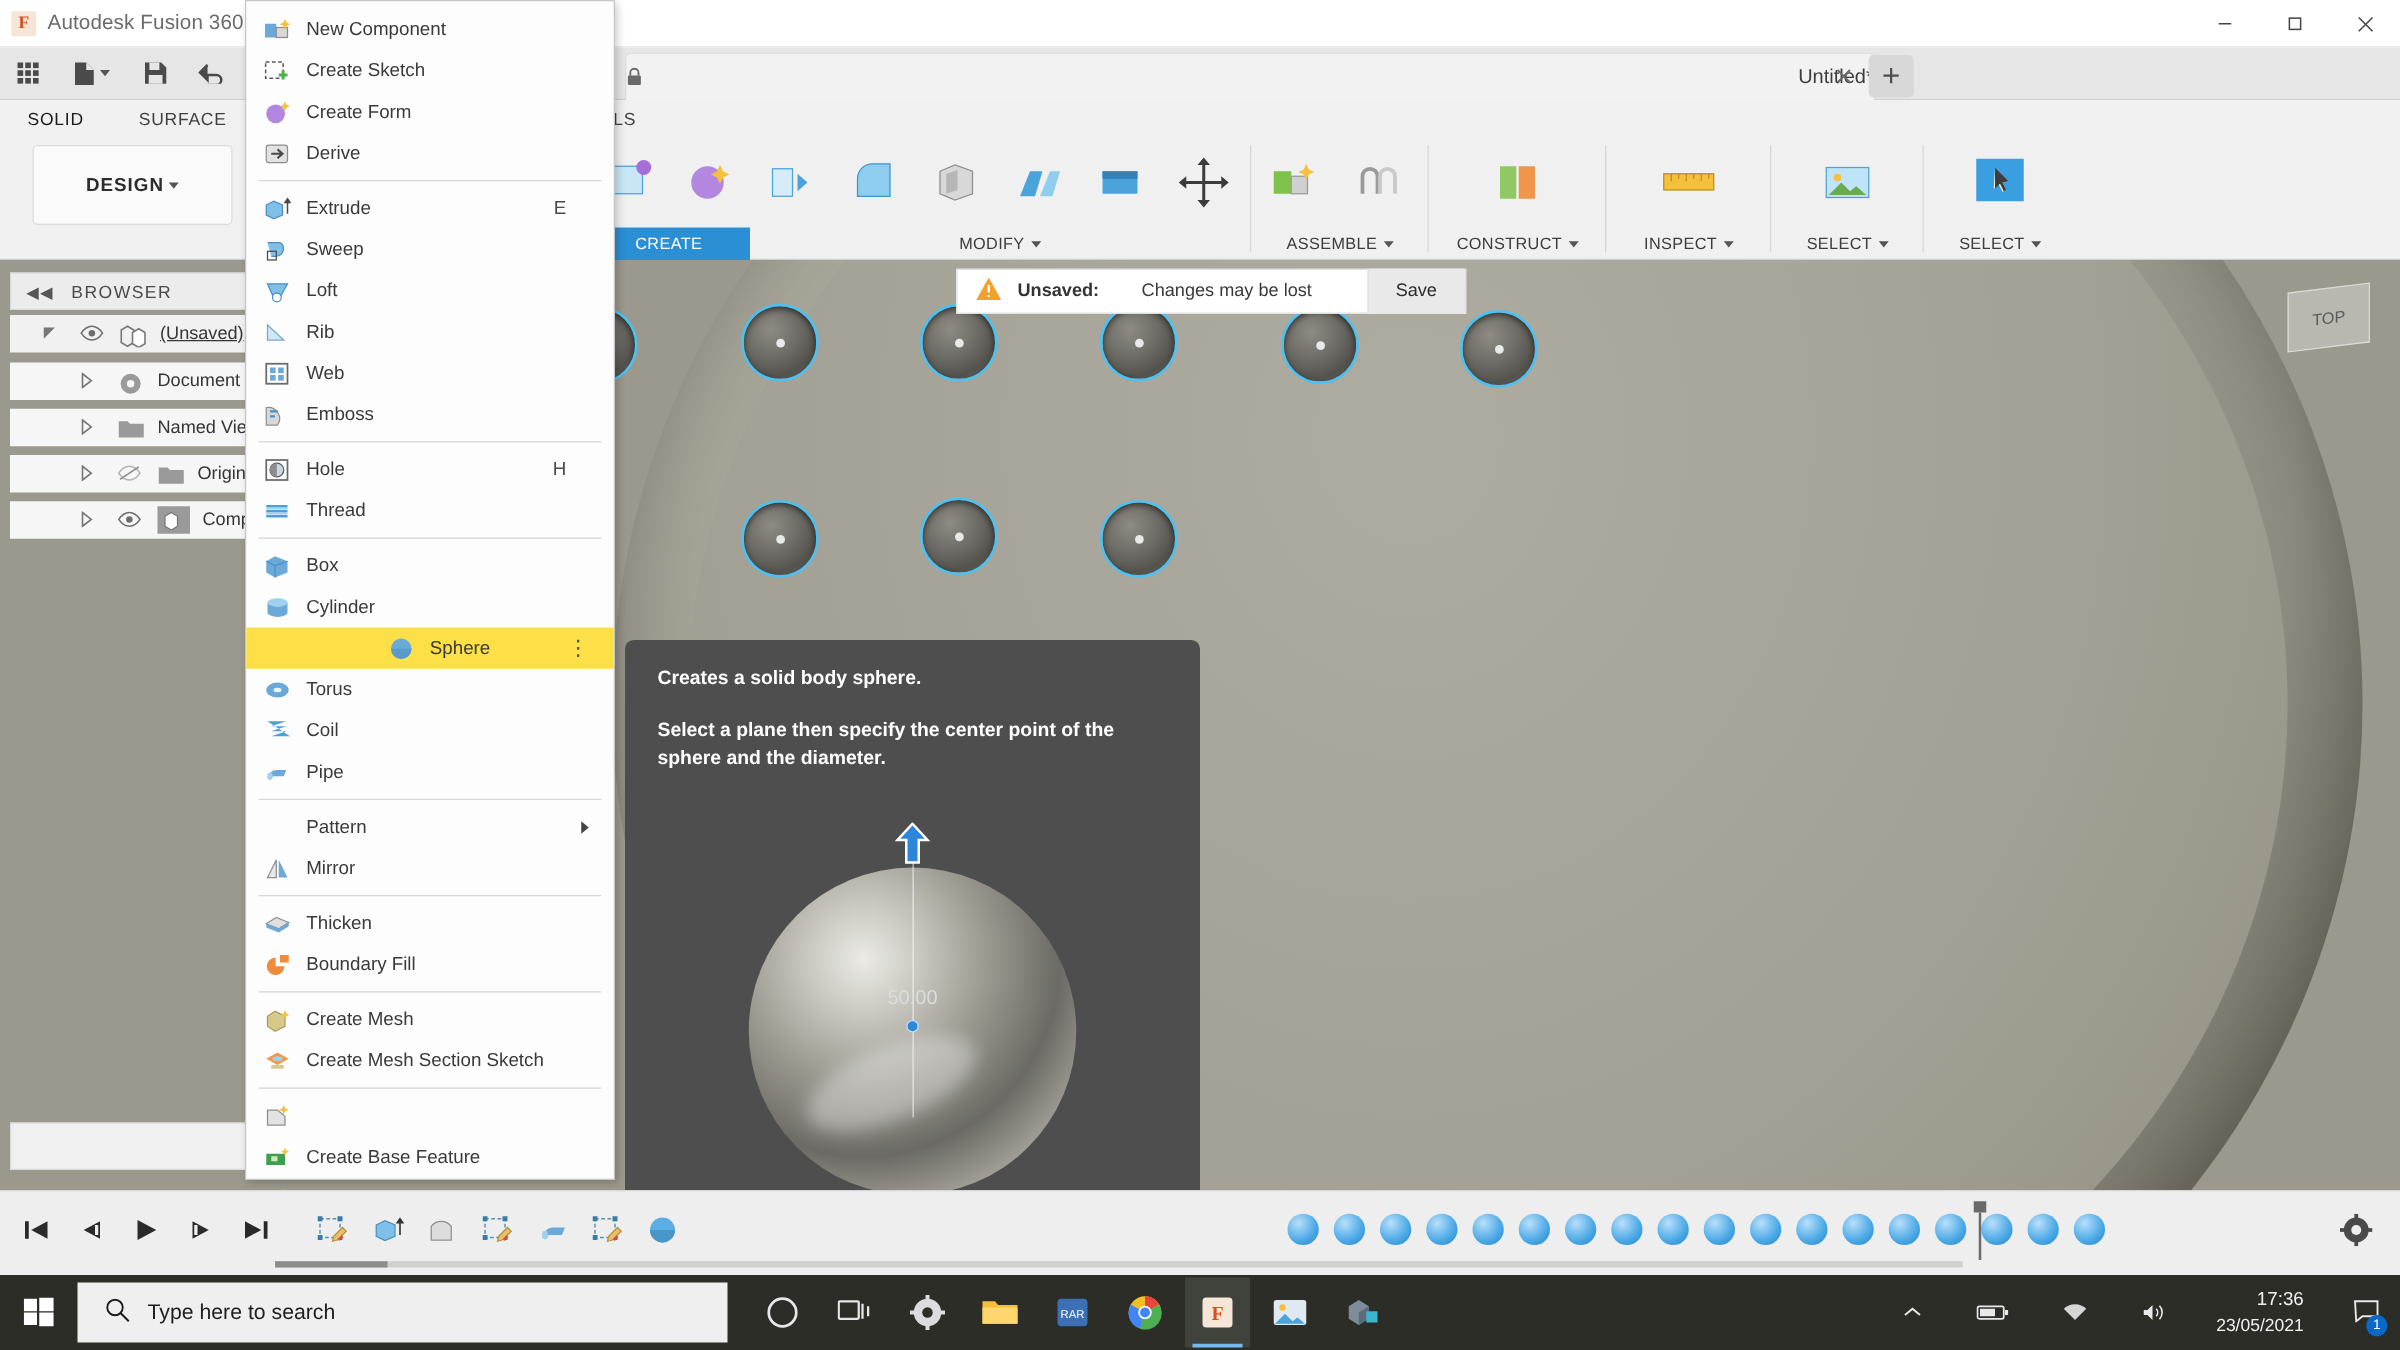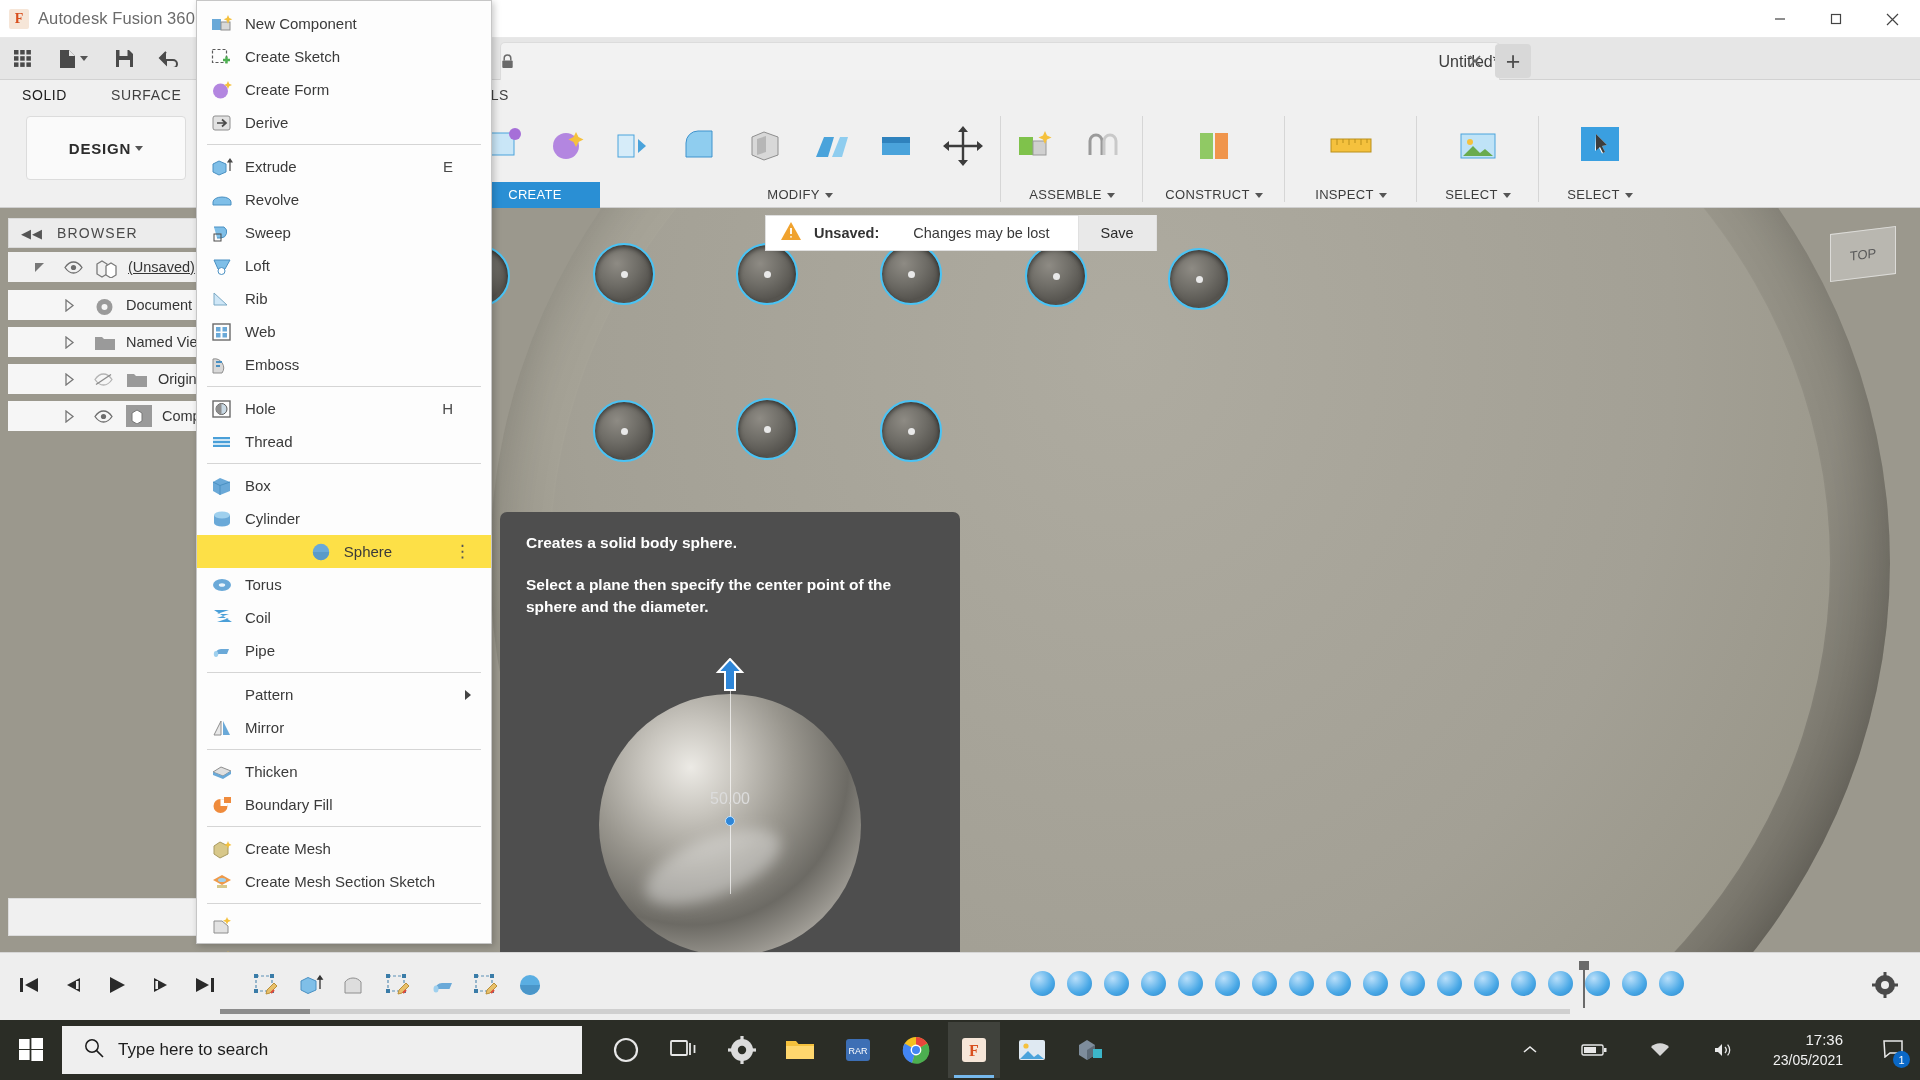--- a/index.html
+++ b/index.html
@@ -142,21 +142,21 @@
     transform: skewY(-7deg);
   }
 
   
   #unsaved {
     position:absolute; left: 765px; top: 215px; height: 36px;
     background:#ffffff; display:flex; align-items:center; border:1px solid #e0e0e0;
   }
   #unsaved .warn { margin:0 12px 0 14px; }
   #unsaved .k { font-size:14.5px; color:#333; font-weight:bold; margin-right: 34px;}
-  #unsaved .v { font-size:14.5px; color:#3a3a3a; margin-right: 28px;}
+  #unsaved .v { font-size:14.5px; color:#3a3a3a; margin-right: 44px;}
   #unsaved .save {
     font-size:14.5px; color:#2b2b2b; background:#e9e9e9; height:36px; display:flex;align-items:center;
     padding: 0 22px; border-left:1px solid #e0e0e0;
   }
 
   
   #create-menu {
     position:absolute; left: 196px; top: 0px; width: 296px; height: 944px;
     background:#fdfdfd; border:1px solid #c6c6c6; box-shadow: 2px 2px 7px rgba(0,0,0,.22);
     padding: 6px 0;
@@ -717,28 +717,20 @@
     <span class="mico">
       <svg width="22" height="20" viewBox="0 0 22 20">
           <path d="M2 7l6-3 7 3v8l-7 3-6-3z" fill="#7fbfe8" stroke="#4a90c2"></path>
           <path d="M19 14V4M19 2l2 3h-4z" fill="#4a4a4a" stroke="#4a4a4a" stroke-width="1.2"></path>
         </svg>
     </span>
     <span class="mlabel">Extrude</span>
     <span class="shortcut">E</span>
   </div>
 
-  <div class="mi">
-    <span class="mico">
-      <svg width="22" height="20" viewBox="0 0 22 20">
-          <path d="M2 12a9 5 0 0118 0v3H2z" fill="#7fbfe8" stroke="#4a90c2"></path>
-        </svg>
-    </span>
-    <span class="mlabel">Revolve</span>
-  </div>
 
   <div class="mi">
     <span class="mico">
       <svg width="22" height="20" viewBox="0 0 22 20">
           <path d="M3 4h10a6 6 0 01-3 11H6" fill="#7fbfe8" stroke="#4a90c2"></path>
           <rect x="3" y="11" width="7" height="7" fill="none" stroke="#4a4a4a"></rect>
         </svg>
     </span>
     <span class="mlabel">Sweep</span>
   </div>

